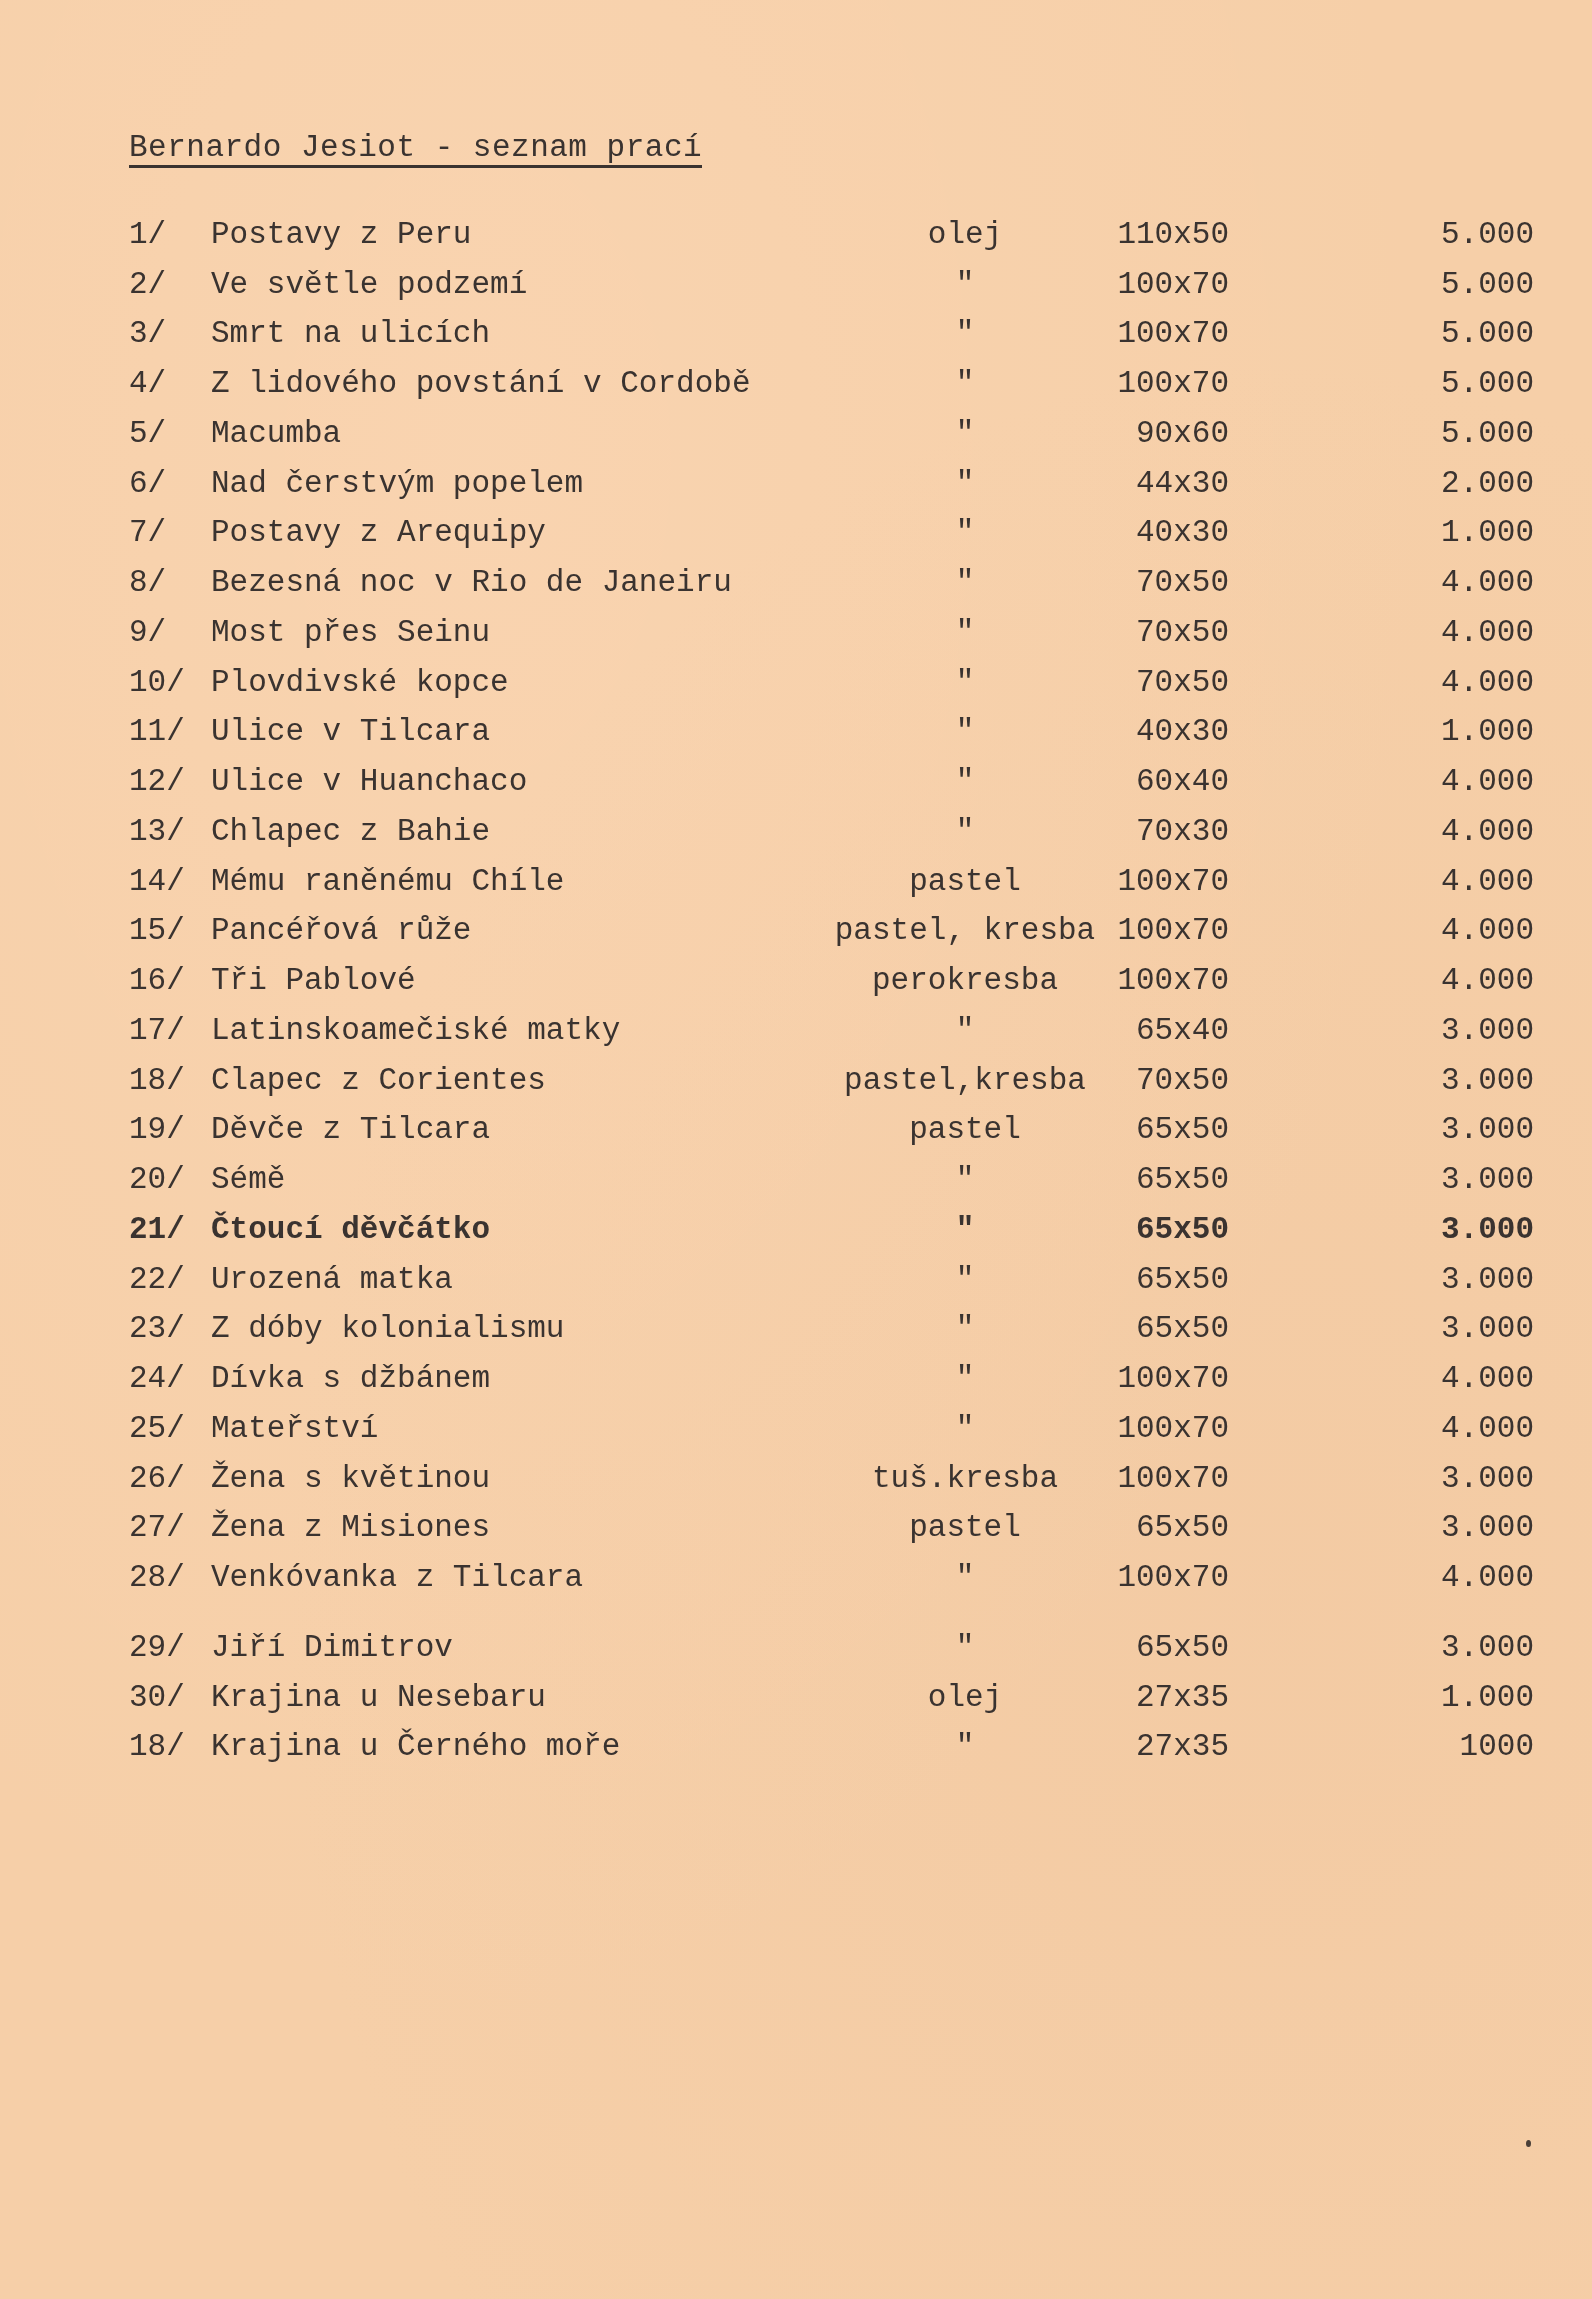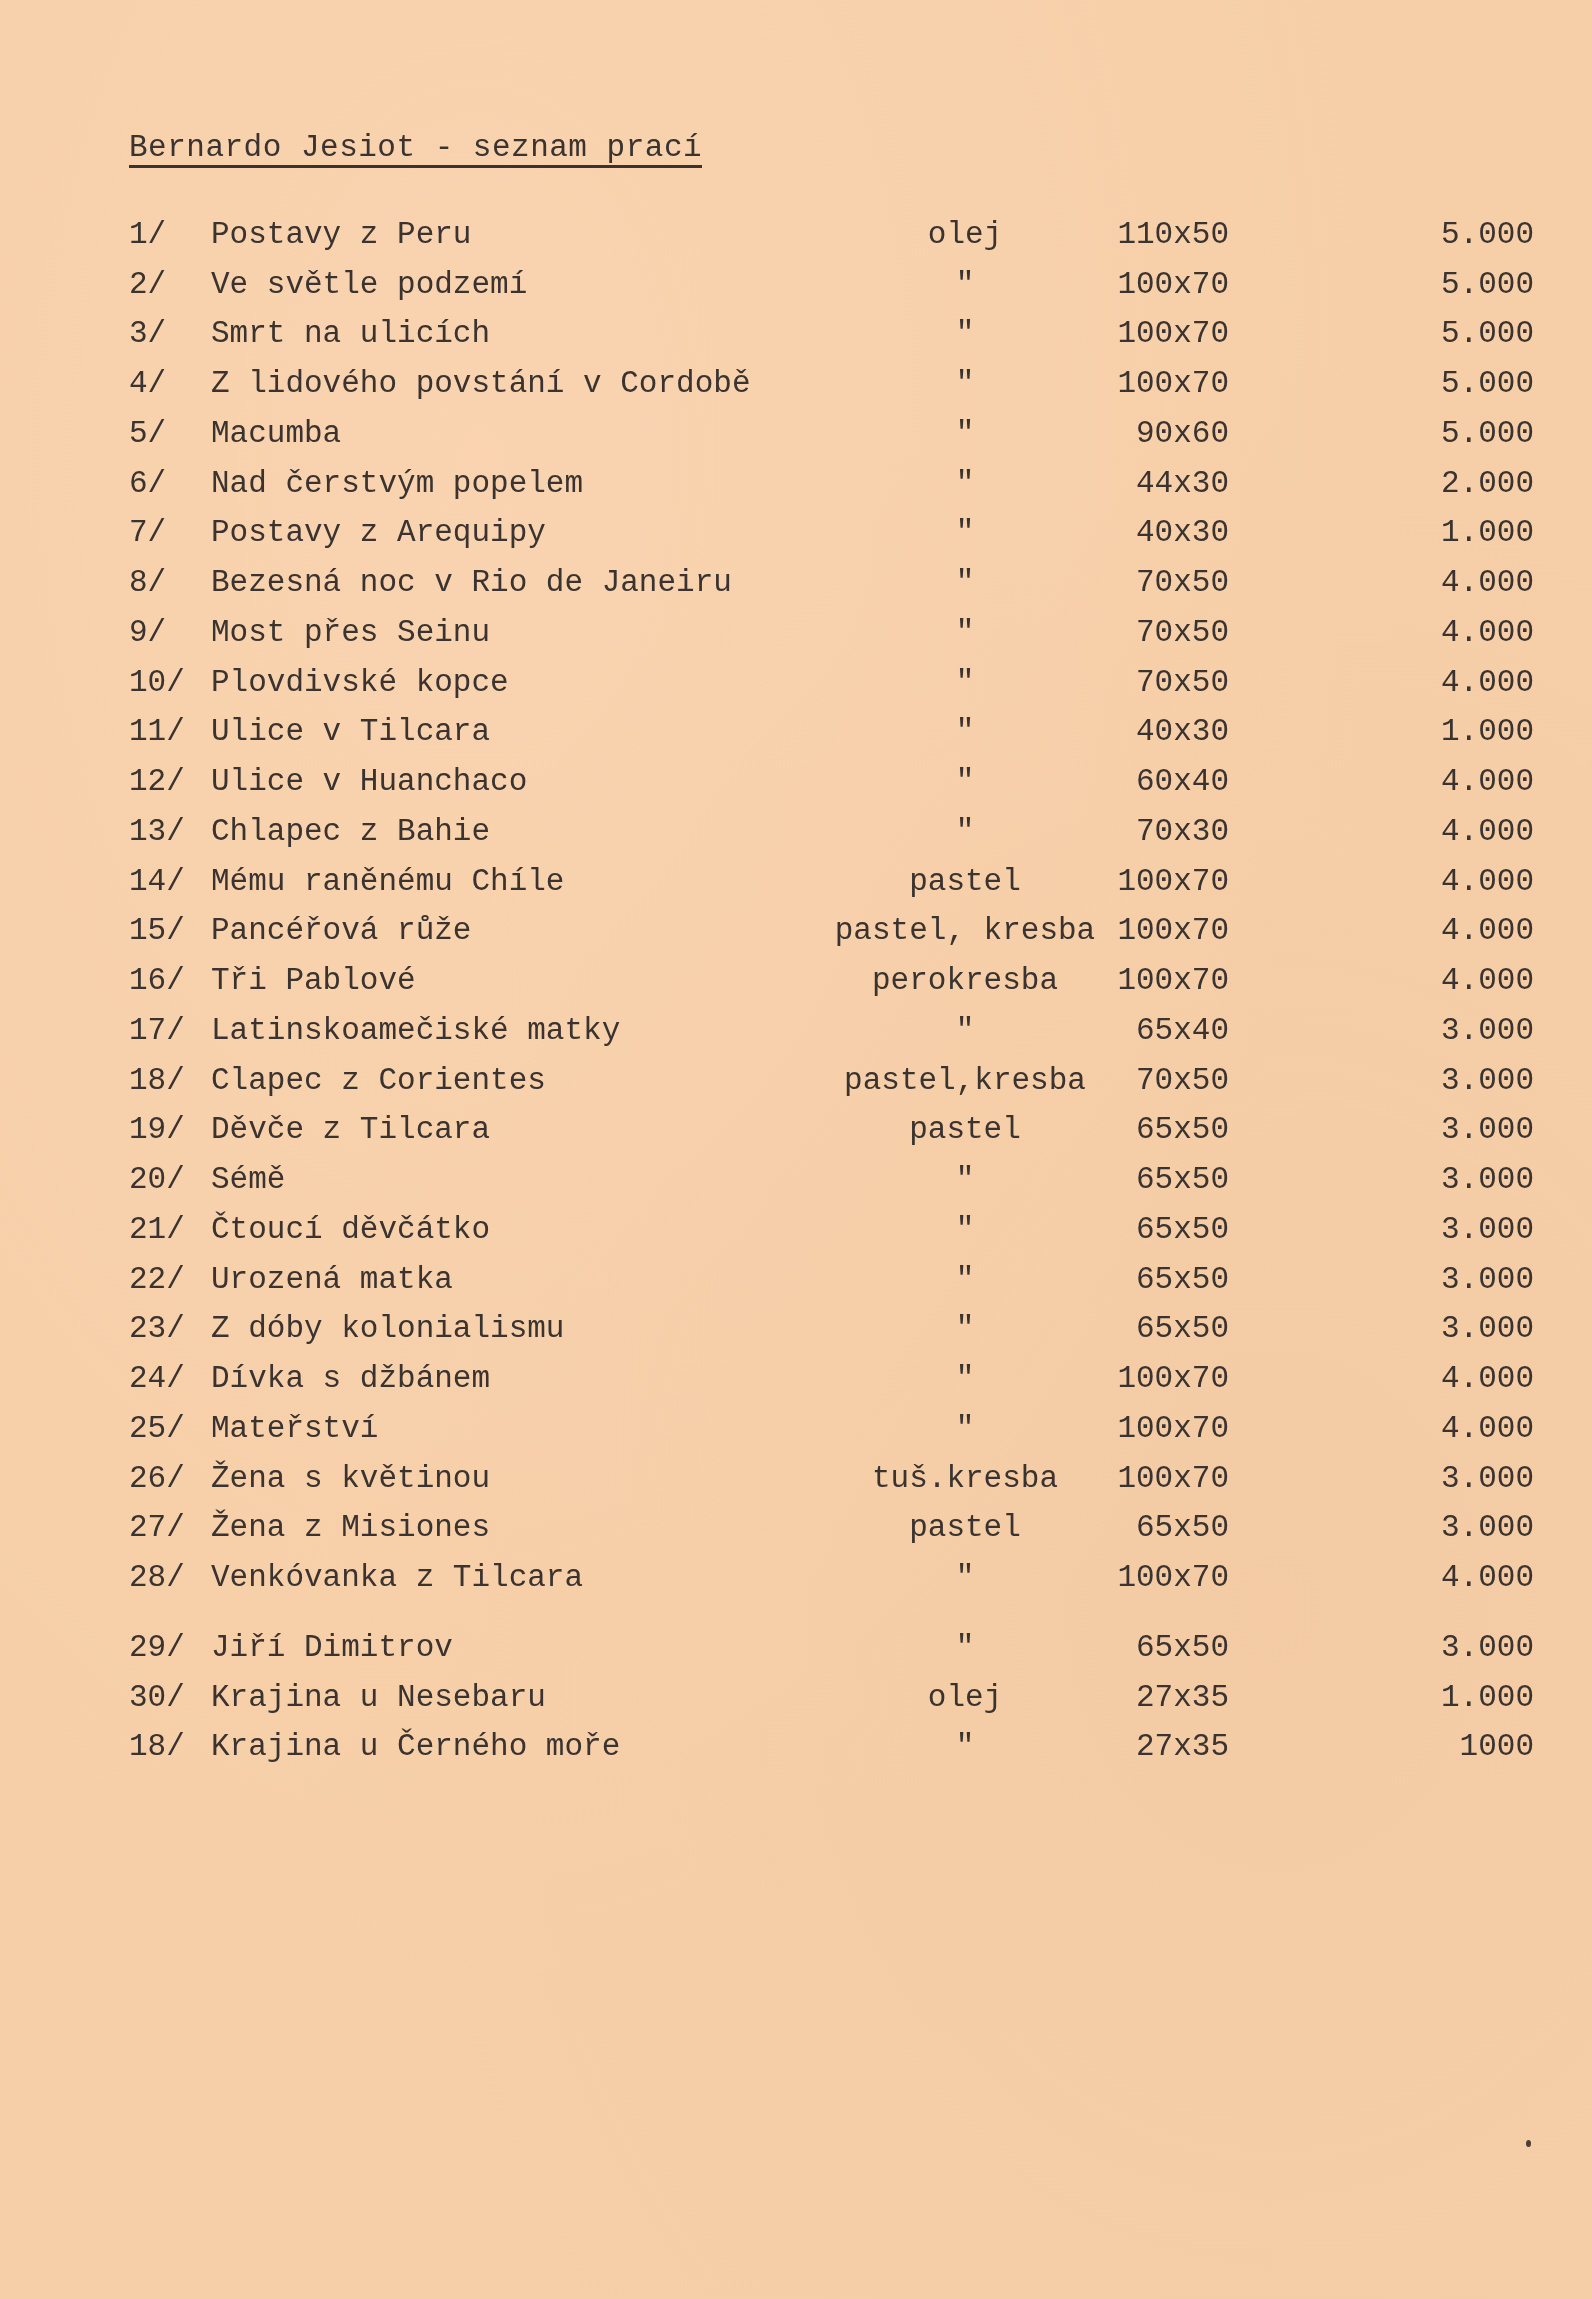--- a/index.html
+++ b/index.html
@@ -215,21 +215,21 @@
         <span class="size">65x50</span>
         <span class="price">3.000</span>
       </div>
       <div class="row" style="top: 1156px;">
         <span class="num">20/</span>
         <span class="name">Sémě</span>
         <span class="medium">"</span>
         <span class="size">65x50</span>
         <span class="price">3.000</span>
       </div>
-      <div class="row" style="top: 1206px;">
+      <div class="row" style="top: 1206px; font-weight: bold;">
         <span class="num">21/</span>
         <span class="name">Čtoucí děvčátko</span>
         <span class="medium">"</span>
         <span class="size">65x50</span>
         <span class="price">3.000</span>
       </div>
       <div class="row" style="top: 1256px;">
         <span class="num">22/</span>
         <span class="name">Urozená matka</span>
         <span class="medium">"</span>

